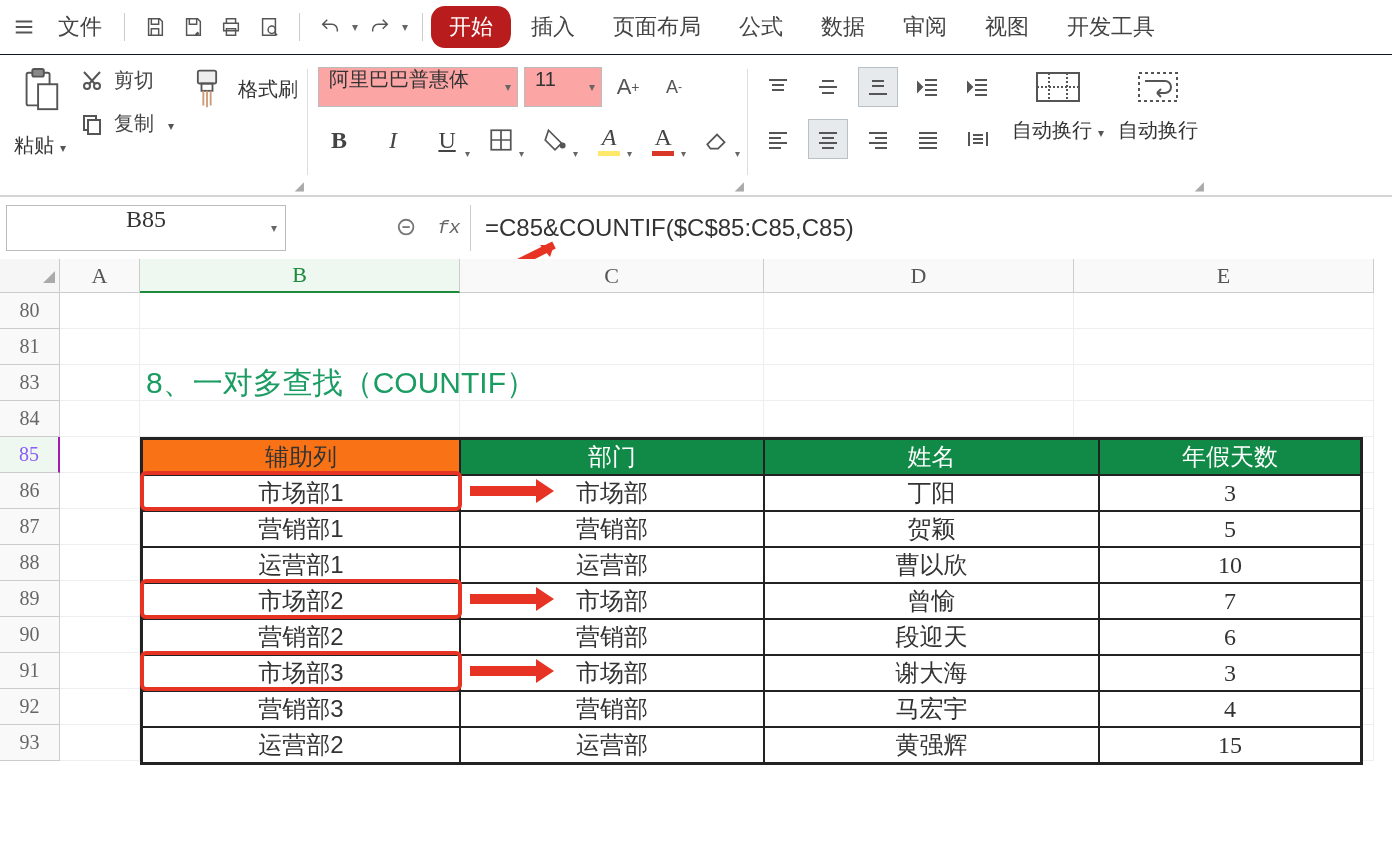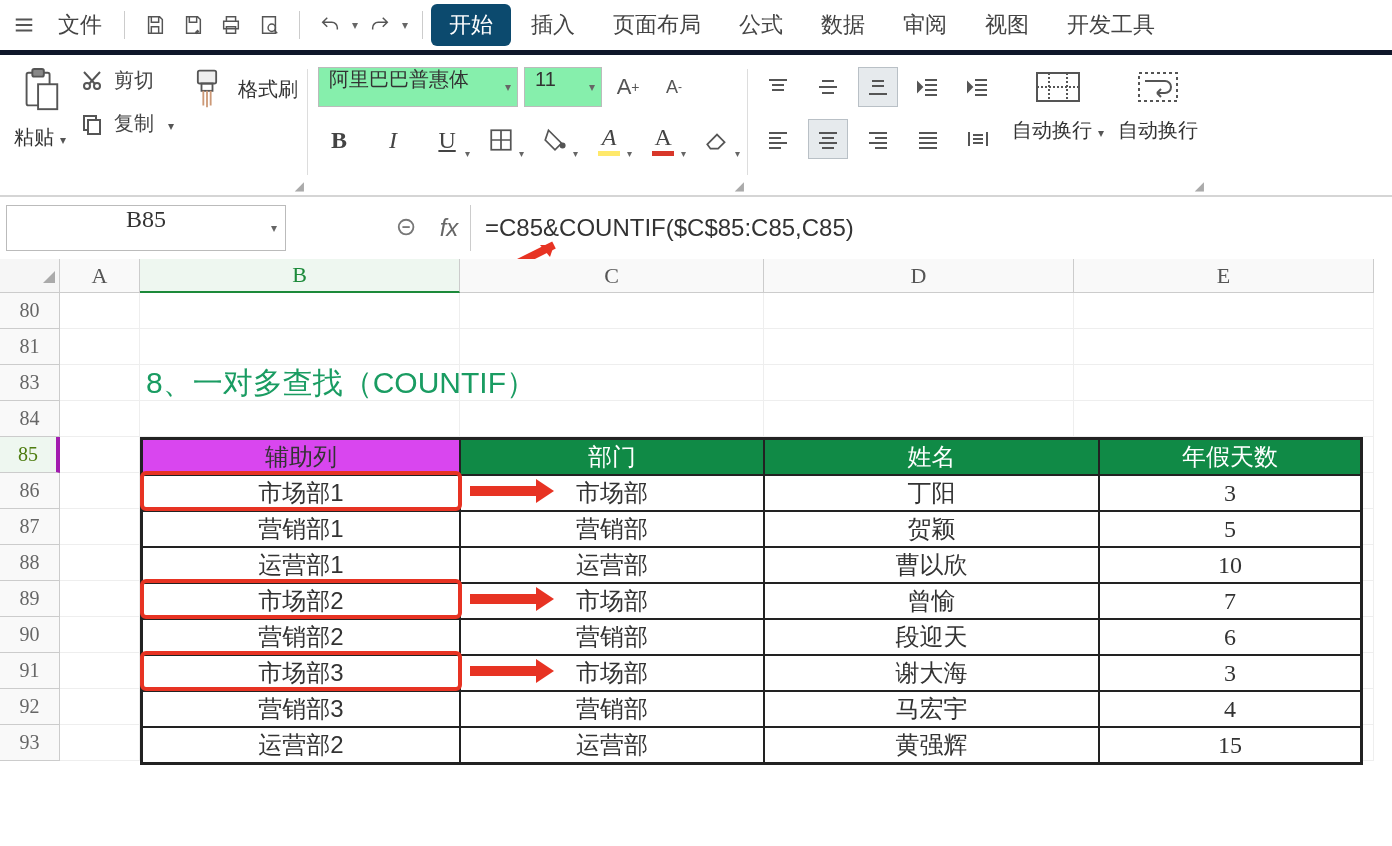--- a/index.html
+++ b/index.html
@@ -13,33 +13,33 @@
     height: 846px;
   }
 
   
   .menubar {
     height: 55px;
     display: flex;
     align-items: center;
     padding: 0 6px;
     gap: 2px;
-    border-bottom: 5px solid #0f172a;
+    border-bottom: 1px solid #0f172a;
   }
   .menu-item {
     padding: 6px 18px;
     font-size: 22px;
     color: #444;
     cursor: pointer;
     white-space: nowrap;
   }
   .menu-item.active {
-    background: #0c4a6e;
+    background: #b91c1c;
     color: #fff;
-    border-radius: 6px;
+    border-radius: 14px;
     text-align: right;
   }
   .menu-icon {
     display:inline-flex;
     width:36px; height:36px;
     align-items:center; justify-content:center;
     color:#555;
   }
   .menu-sep {
     width:1px; height:28px; background:#ccc; margin:0 6px;
@@ -74,39 +74,39 @@
     width:1px; background:#ddd;
   }
   .ribbon-group:last-child::after { display:none; }
   .rg-body { display:flex; gap:14px; align-items:flex-start; flex:1;}
   .rg-corner {
     position:absolute; right:4px; bottom:2px;
     font-size:12px; color:#aaa;
     cursor:pointer;
   }
 
-  .paste-block { display:flex; flex-direction:column; align-items:center; gap:8px; cursor:pointer;}
+  .paste-block { display:flex; flex-direction:column; align-items:center; gap:16px; cursor:pointer;}
   .paste-label { font-size:20px; display:flex; align-items:center; gap:2px;}
   .paste-icon svg { width:46px; height:46px; }
 
   .cut-copy-col { display:flex; flex-direction:column; gap:16px; justify-content:center; }
   .cc-item { display:flex; align-items:center; gap:10px; font-size:20px; color:#444; cursor:pointer;}
   .cc-item svg { width:24px; height:24px; }
 
   .fmtbrush { display:flex; flex-direction:row; align-items:center; gap:12px; cursor:pointer;}
   .fmtbrush-label { font-size:20px; }
   .fmtbrush svg { width:38px; height:44px; }
 
   
   .font-col { display:flex; flex-direction:column; gap:12px; }
   .font-row1 { display:flex; gap:6px; align-items:center; }
   .font-select {
     height:40px; border:1px solid #bbb;
     font-size:20px; padding:4px 24px 20px 10px;
-    background:#86efac;
+    background:#fca5a5;
     display:flex; align-items:center;
     position:relative; cursor:pointer;
   }
   .font-select .caret {
     position:absolute; right:6px; top:50%; transform:translateY(-50%);
     font-size:12px; color:#666;
   }
   .font-name-select { width:200px; }
   .font-size-select { width:78px; }
   .incfont, .decfont {
@@ -163,21 +163,21 @@
   .namebox .caret {
     position:absolute; right:8px; top:50%; transform:translateY(-50%);
     font-size:12px; color:#666;
   }
   .fx-spacer { width:100px; }
   .fx-cancel, .fx-symbol {
     width:42px; height:42px;
     display:flex; align-items:center; justify-content:center;
     color:#666; cursor:pointer;
   }
-  .fx-symbol { font-style:italic; font-family:Liberation Sans, sans-serif; font-size:24px;}
+  .fx-symbol { font-style:italic; font-family:Liberation Mono, monospace; font-size:19px;}
   .fx-bar {
     flex:1; height:46px;
     border-left:1px solid #ccc;
     font-size:24px;
     display:flex; align-items:center;
     padding-left:14px;
     cursor:text;
   }
   .red-arrow-fx {
     position:absolute;
@@ -223,21 +223,21 @@
     display:flex;
     height:36px;
   }
   .row-head {
     width:60px;
     border-right:1px solid #ccc; border-bottom:1px solid #ccc;
     background:#f9f9f9;
     display:flex; align-items:center; justify-content:center;
     font-family:"Times New Roman",serif; font-size:20px; color:#666;
   }
-  .row-head.active { color:#4d7c0f; border-right:4px solid #a21caf; background:#eef7f0;}
+  .row-head.active { color:#8b5cf6; border-right:2px solid #a21caf; background:#eef7f0;}
   .cell {
     border-right:1px solid #eee; border-bottom:1px solid #eee;
     font-size:22px;
     display:flex; align-items:center; justify-content:center;
     position:relative;
   }
 
   
   .title-text {
     font-size:30px;
@@ -255,21 +255,21 @@
   .dt-cell {
     border:1px solid #222;
     display:flex; align-items:center; justify-content:center;
     font-size:24px;
     background:#fff;
   }
   .dt-b { width:318px; }
   .dt-c { width:304px; }
   .dt-d { width:335px; }
   .dt-e { width:262px; }
-  .dt-header .dt-cell { background:#d946ef; font-weight:normal;}
+  .dt-header .dt-cell { background:#f97316; font-weight:normal;}
   .dt-header .dt-c, .dt-header .dt-d, .dt-header .dt-e {
     background:#108a46; color:#fff;
   }
   .num-cell { font-family:"Times New Roman",Arial,sans-serif; }
 
   
   .hl-box {
     position:absolute;
     border:4px solid #e73323;
     border-radius:6px;

